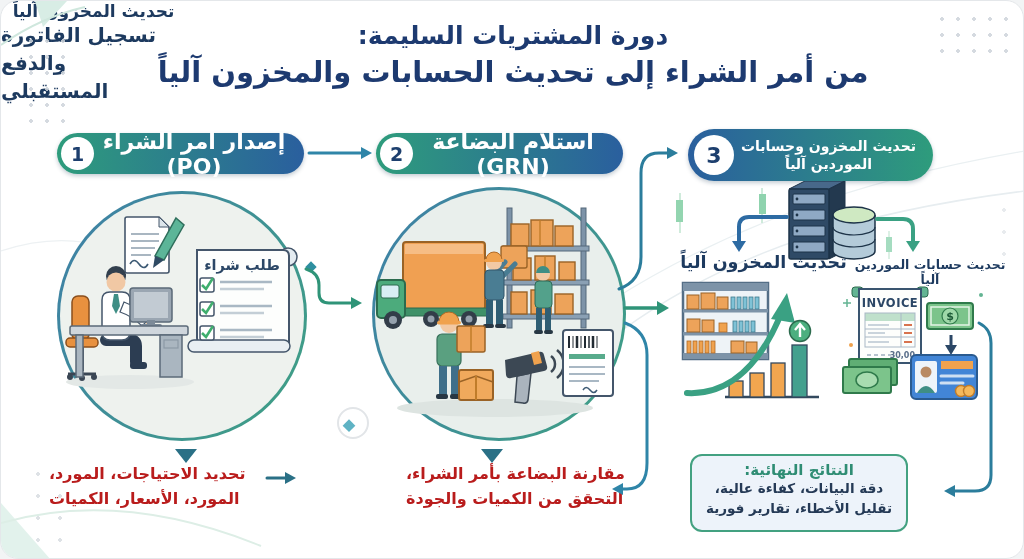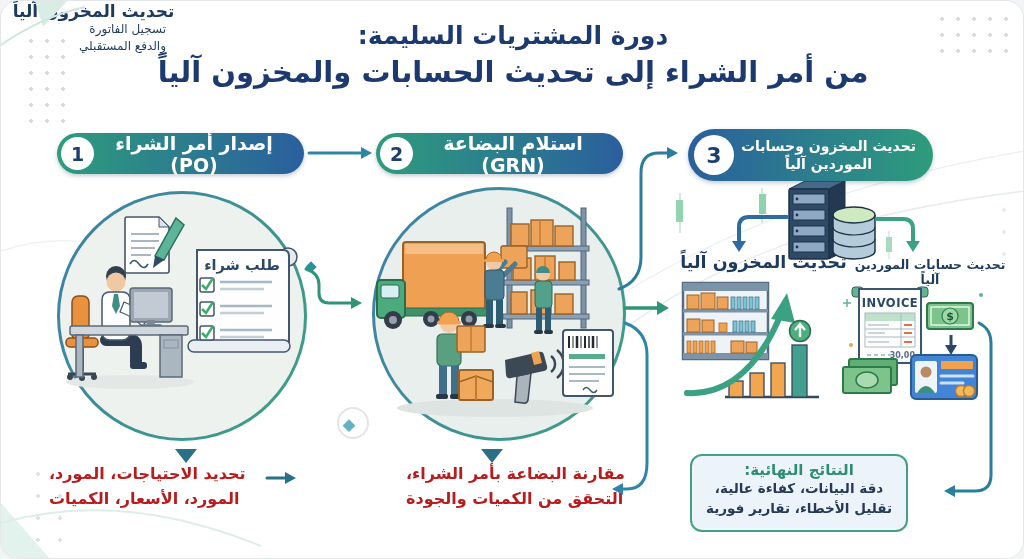--- a/index.html
+++ b/index.html
@@ -18,41 +18,41 @@
   .title .l2{font-size:29px;}
   
   .pill{position:absolute;display:flex;align-items:center;border-radius:28px;color:#fff;font-weight:bold;box-shadow:0 2px 4px rgba(20,50,80,.25);}
   .pill .num{background:#fff;color:#1d3f6e;border-radius:50%;display:flex;align-items:center;justify-content:center;font-weight:bold;flex:0 0 auto;}
   .pill .lbl{flex:1;text-align:center;direction:rtl;}
   .pill.g2b{background:linear-gradient(90deg,#2e9c7c,#2a5f9e);}
   .pill.b2g{background:linear-gradient(90deg,#2a5f9e,#2e9c7c);}
   #pill1{left:56px;top:132px;width:247px;height:41px;padding:0 10px 0 4px;}
   #pill2{left:375px;top:132px;width:247px;height:41px;padding:0 10px 0 4px;}
   #pill1 .num,#pill2 .num{width:33px;height:33px;font-size:19px;}
-  #pill1 .lbl,#pill2 .lbl{font-size:19px;}
+  #pill1 .lbl,#pill2 .lbl{font-size:22px;}
   #pill3{left:687px;top:128px;width:245px;height:52px;padding:0 10px 0 6px;}
   #pill3 .num{width:40px;height:40px;font-size:22px;}
   #pill3 .lbl{font-size:14px;line-height:1.3;}
   
   .bigcircle{position:absolute;border-radius:50%;border:3px solid transparent;
     background:linear-gradient(#eef2ee,#eef2ee) padding-box,linear-gradient(120deg,#3e7fa8,#3fa183) border-box;}
   #circle1{left:56px;top:190px;width:250px;height:250px;}
   #circle2{left:371px;top:186px;width:254px;height:254px;
     background:linear-gradient(#e9efec,#e9efec) padding-box,linear-gradient(120deg,#3e7fa8,#3fa183) border-box;}
   .bigcircle svg{position:absolute;left:0;top:0;}
   
   .caption{position:absolute;text-align:left;color:#b91c1c;font-weight:bold;font-size:16px;line-height:1.55;direction:rtl;}
   #caption1{left:48px;top:461px;width:225px;}
   #caption2{left:405px;top:461px;width:230px;}
   
   .branchlabel{position:absolute;text-align:center;color:#1d3a5f;font-weight:bold;direction:rtl;}
   #branchL{left:665px;top:251px;width:195px;font-size:17.5px;}
   #branchR{left:843px;top:256px;width:172px;font-size:12.5px;}
   #invCaption{left:672px;top:405px;width:185px;font-size:17px;color:#1d3a5f;font-weight:bold;text-align:center;direction:rtl;}
-  #payCaption{left:843px;top:402px;width:165px;font-size:12px;color:#1d3a5f;font-weight:normal;text-align:right;direction:rtl;line-height:1.4;}
+  #payCaption{left:843px;top:402px;width:165px;font-size:20px;color:#1d3a5f;font-weight:bold;text-align:left;direction:rtl;line-height:1.4;}
   
   #results{left:689px;top:453px;width:218px;height:78px;border:2.5px solid #43a181;border-radius:12px;
     background:#edf3fa;text-align:center;direction:rtl;padding-top:5px;}
   #results .rt{color:#2f8d74;font-weight:bold;font-size:15px;}
   #results .rl{color:#253a56;font-weight:bold;font-size:13.5px;line-height:1.45;}
   svg text{font-family:"DejaVu Sans",sans-serif;}
   .layer{position:absolute;left:0;top:0;pointer-events:none;}
 </style>
 </head>
 <body>

